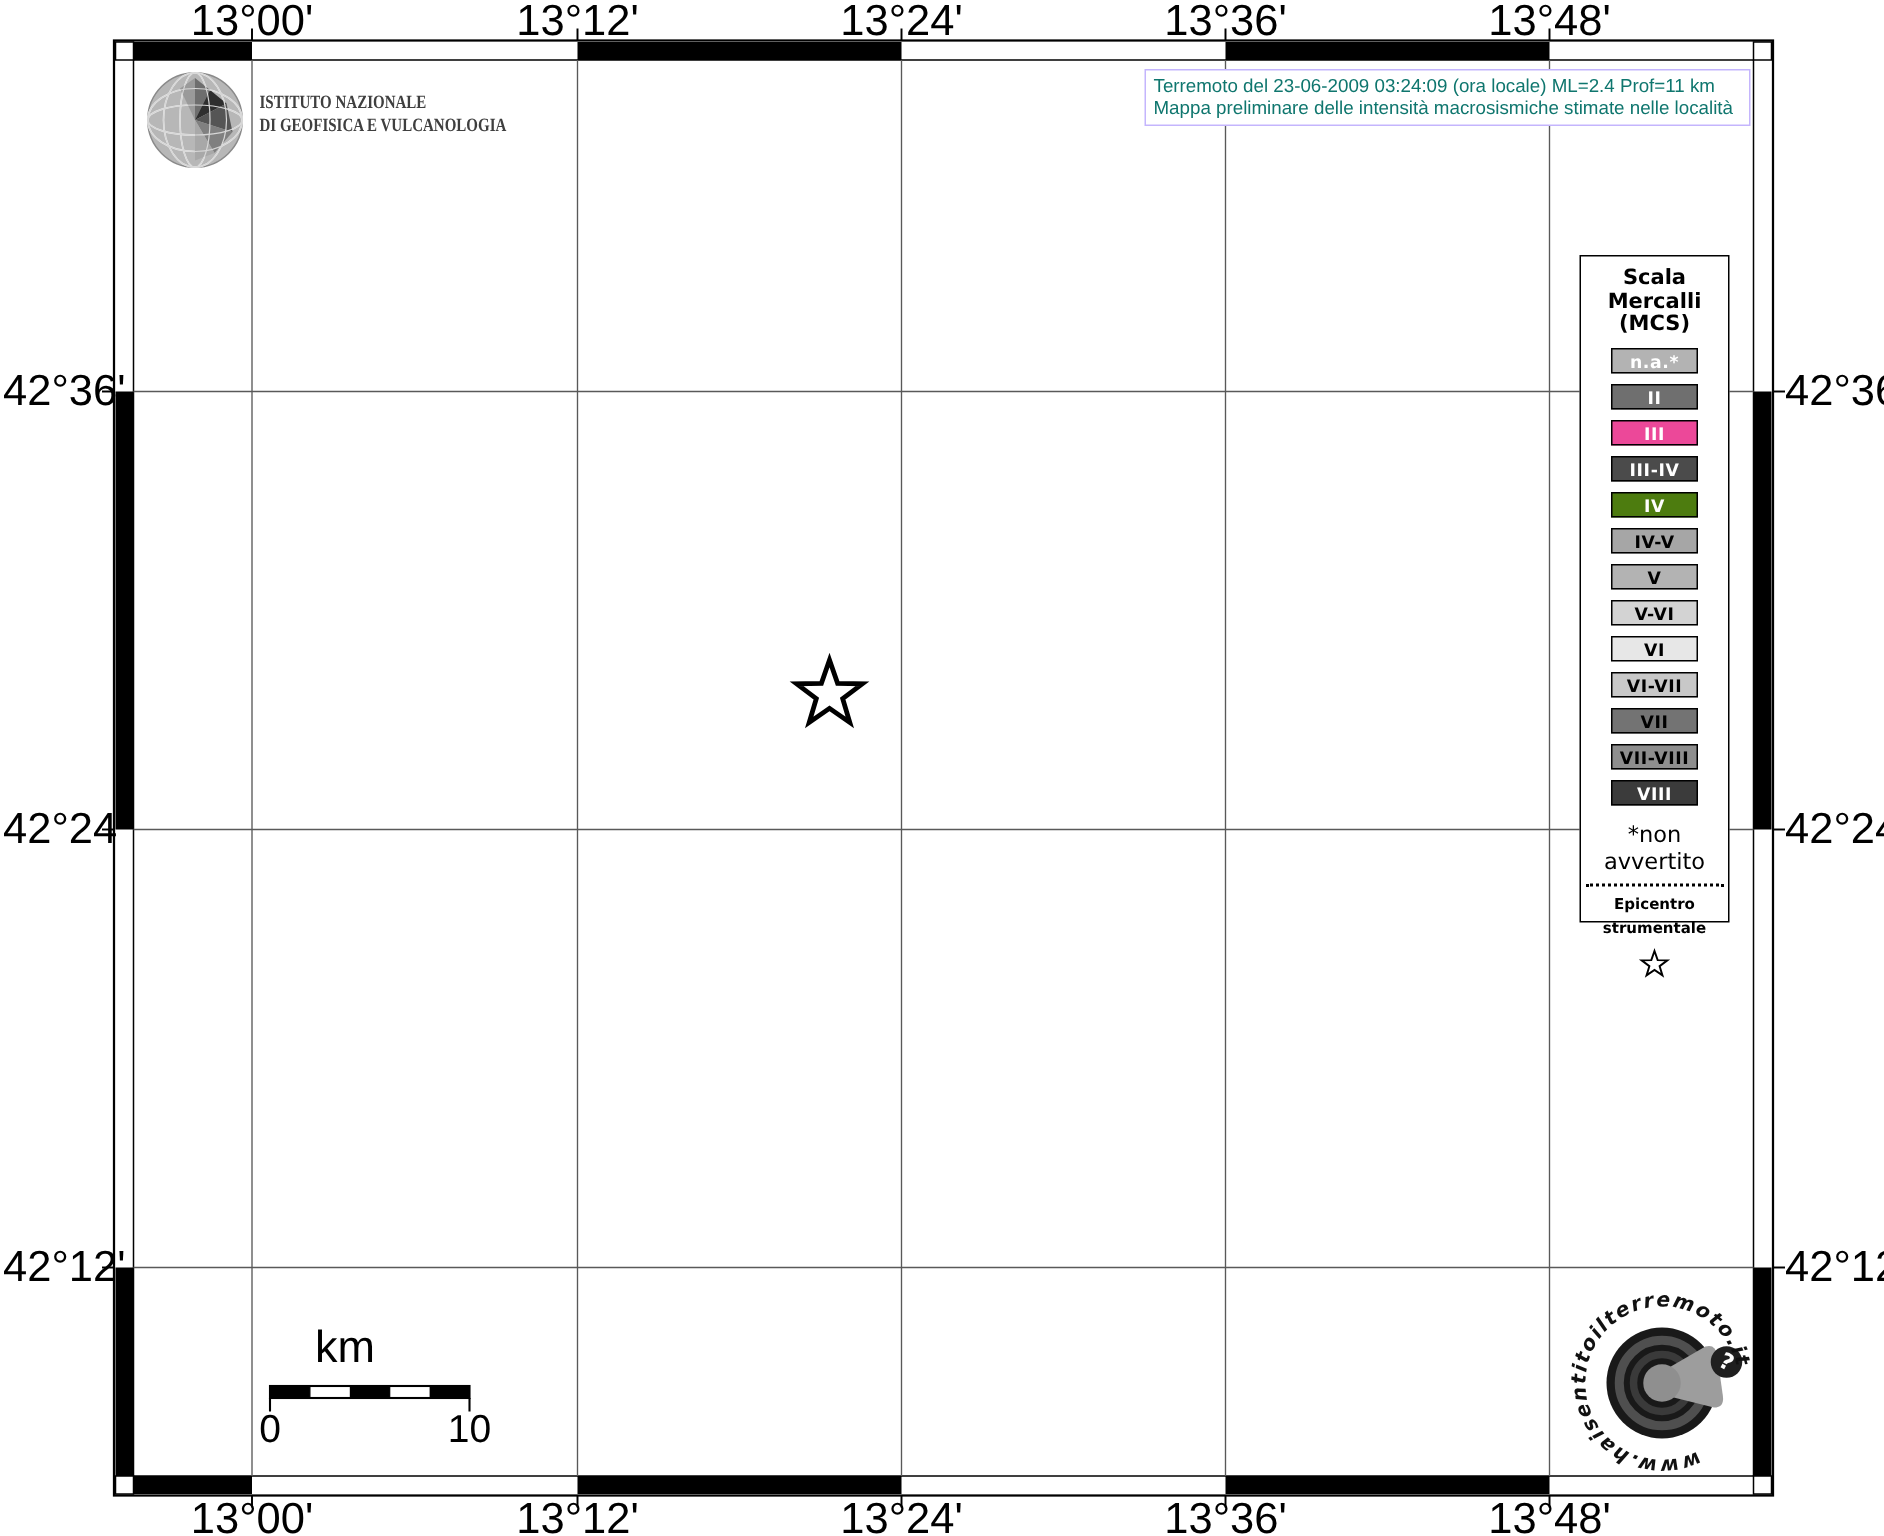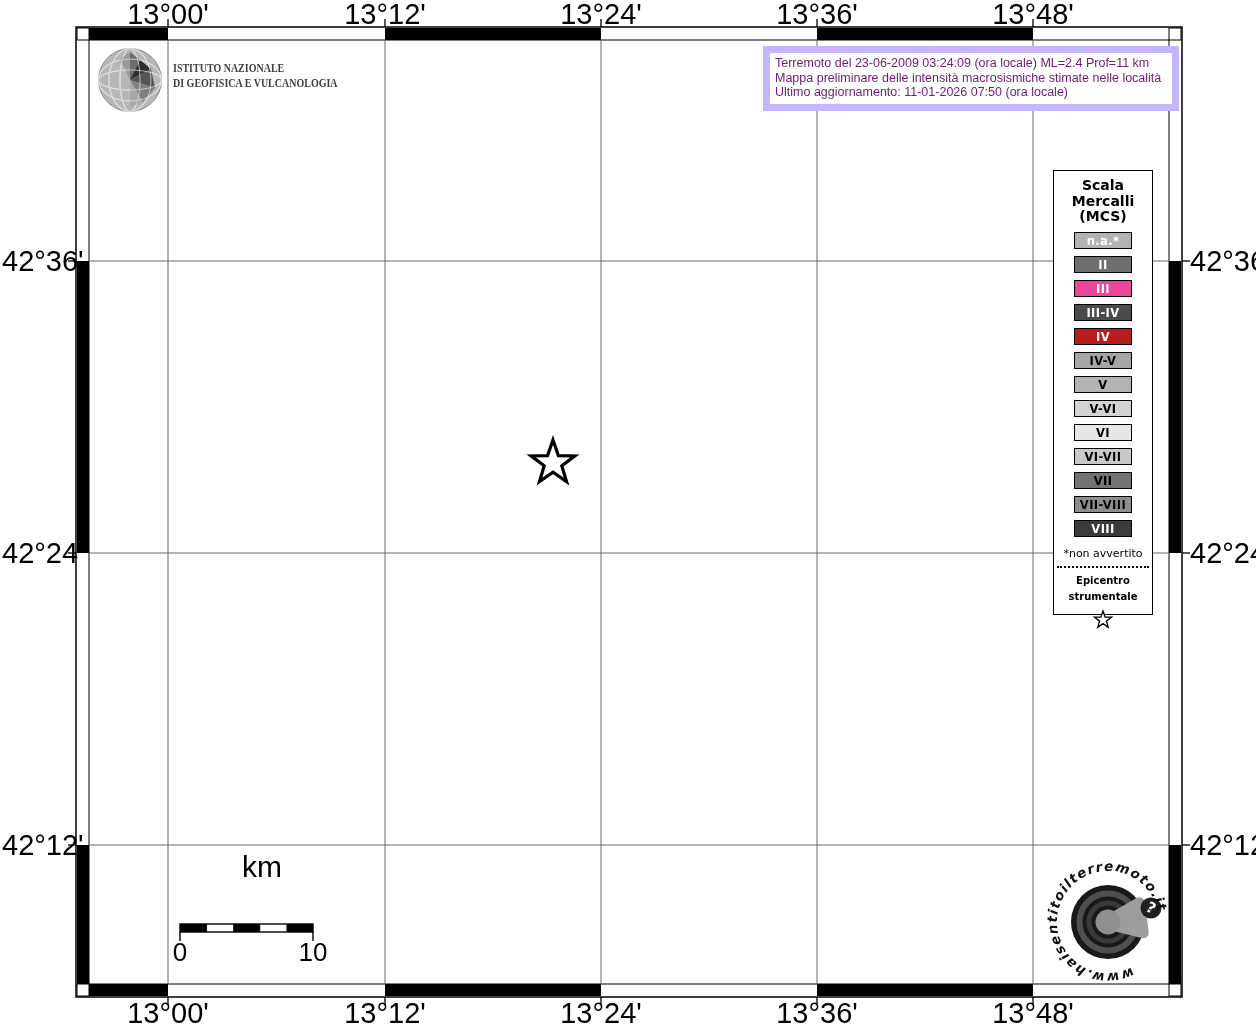--- a/index.html
+++ b/index.html
@@ -5,41 +5,41 @@
   html,body{margin:0;padding:0;background:#ffffff;}
   .page{position:relative;width:1256px;height:1024px;background:#fff;overflow:hidden;
         font-family:"Liberation Sans",sans-serif;}
   .svg-layer{position:absolute;left:0;top:0;}
   
   .lbl{position:absolute;font-size:29px;color:#000;white-space:nowrap;line-height:26px;height:26px;}
   .lbl.cx{transform:translateX(-50%);}
   .lbl.rt{text-align:right;width:72px;}
   
   .infobox{position:absolute;left:763px;top:46px;width:392px;background:#fff;
-           border:7px solid #c4b5fd;padding:3px 5px 4px 5px;font-size:12.5px;line-height:14.6px;
-           color:#701a75;z-index:5;}
+           border:1px solid #c4b5fd;padding:3px 5px 4px 5px;font-size:12.5px;line-height:14.6px;
+           color:#0f766e;z-index:5;}
   .infobox div{white-space:nowrap;}
   
   .legend{position:absolute;left:1053px;top:170px;width:100px;height:445px;background:#fff;
           border:1px solid #000;text-align:center;font-family:"DejaVu Sans",sans-serif;z-index:5;
           box-sizing:border-box;}
   .legend-title{font-weight:bold;font-size:14px;line-height:15.5px;margin-top:7px;color:#000;}
   .scale-item{width:58px;height:17px;line-height:17px;margin:7px auto 0 auto;border:1px solid #000;
               font-size:11.5px;font-weight:bold;letter-spacing:.4px;box-sizing:border-box;}
-  .footnote{font-size:11px;margin-top:10px;color:#000;}
+  .footnote{font-size:15px;margin-top:10px;color:#000;}
   .legend-divider{border-top:2px dotted #000;margin:6px 3px 0 3px;height:0;}
   .epicenter-label{font-weight:bold;font-size:10px;line-height:16.5px;margin-top:5px;color:#000;}
   .legend-star{margin-top:3px;}
   
   .ingv{position:absolute;left:97px;top:47px;width:300px;height:68px;z-index:4;font-family:Liberation Serif, serif;}
   .ingv-text{position:absolute;left:76px;top:14px;font-size:12.5px;font-weight:bold;color:#3f3f3f;
              line-height:14.5px;letter-spacing:0;transform:scaleX(.8);transform-origin:left top;
              white-space:nowrap;}
   
-  .km-label{position:absolute;left:210px;top:850px;width:72px;text-align:right;font-size:30px;color:#000;}
+  .km-label{position:absolute;left:210px;top:882px;width:72px;text-align:left;font-size:30px;color:#000;}
   .sb-num{position:absolute;top:937px;font-size:26px;color:#000;text-align:center;}
   .sb-zero{left:166px;width:28px;}
   .sb-ten{left:291px;width:44px;}
   
   .brand{position:absolute;left:1038px;top:852px;z-index:4;}
 </style>
 </head>
 <body>
 
 <div class="page">
@@ -158,40 +158,39 @@
     </svg>
     <div class="ingv-text">
       <div>ISTITUTO NAZIONALE</div>
       <div>DI GEOFISICA E VULCANOLOGIA</div>
     </div>
   </div>
 
   <div class="infobox">
     <div>Terremoto del 23-06-2009 03:24:09 (ora locale) ML=2.4 Prof=11 km</div>
     <div>Mappa preliminare delle intensità macrosismiche stimate nelle località</div>
-    <div>Ultimo aggiornamento: 11-01-2026 07:50 (ora locale)</div>
   </div>
 
   <div class="legend">
     <div class="legend-title">
       <div>Scala</div>
       <div>Mercalli</div>
       <div>(MCS)</div>
     </div>
     <div>
 
         <div class="scale-item" style="background: rgb(179, 179, 179); color: rgb(255, 255, 255);">n.a.*</div>
 
         <div class="scale-item" style="background: rgb(111, 111, 111); color: rgb(255, 255, 255);">II</div>
 
         <div class="scale-item" style="background: #ec4899; color: rgb(255, 255, 255);">III</div>
 
         <div class="scale-item" style="background: rgb(75, 75, 75); color: rgb(255, 255, 255);">III-IV</div>
 
-        <div class="scale-item" style="background: #b91c1c; color: rgb(255, 255, 255);">IV</div>
+        <div class="scale-item" style="background: #4d7c0f; color: rgb(255, 255, 255);">IV</div>
 
         <div class="scale-item" style="background: rgb(166, 166, 166); color: rgb(0, 0, 0);">IV-V</div>
 
         <div class="scale-item" style="background: rgb(179, 179, 179); color: rgb(0, 0, 0);">V</div>
 
         <div class="scale-item" style="background: rgb(211, 211, 211); color: rgb(0, 0, 0);">V-VI</div>
 
         <div class="scale-item" style="background: rgb(231, 231, 231); color: rgb(0, 0, 0);">VI</div>
 
         <div class="scale-item" style="background: rgb(200, 200, 200); color: rgb(0, 0, 0);">VI-VII</div>

